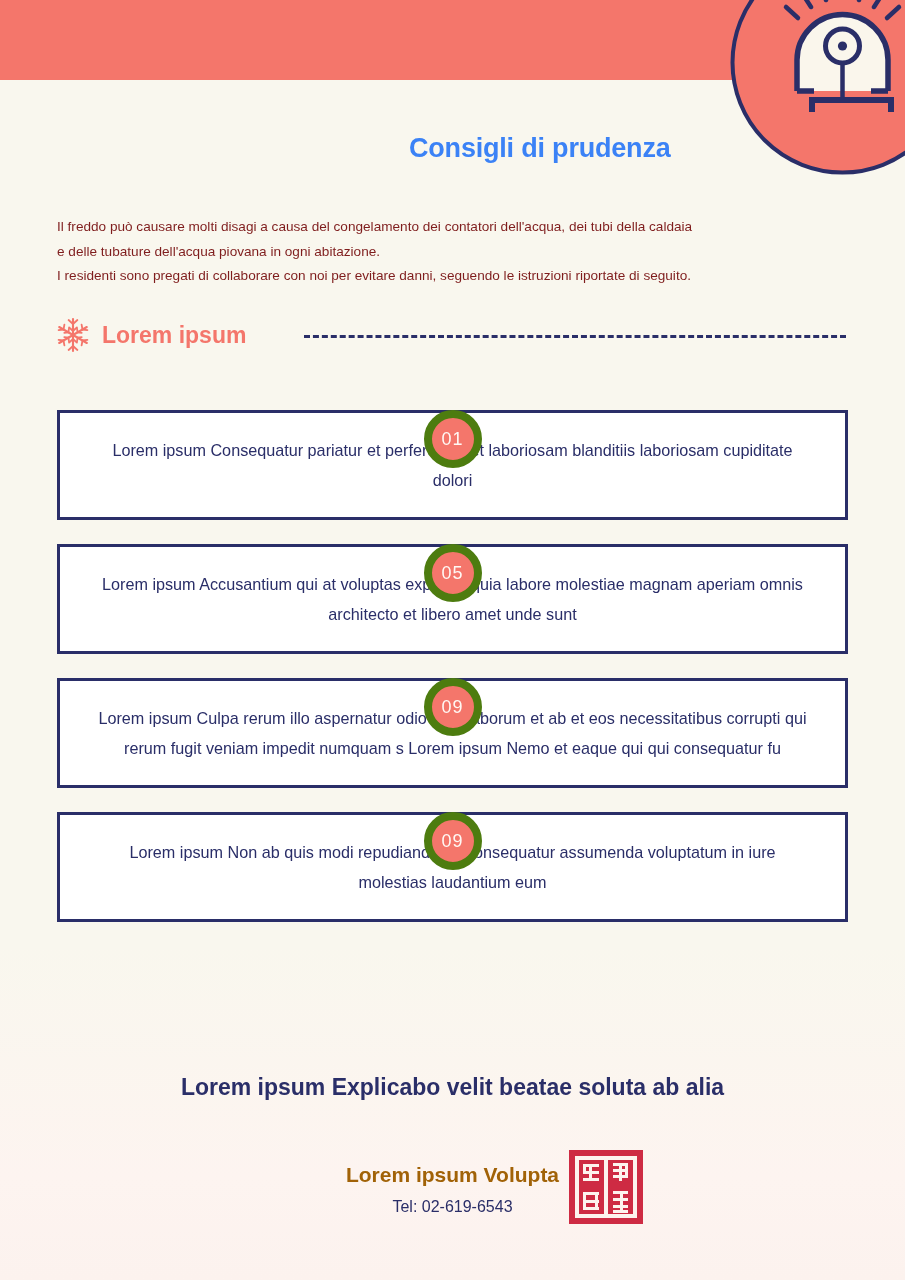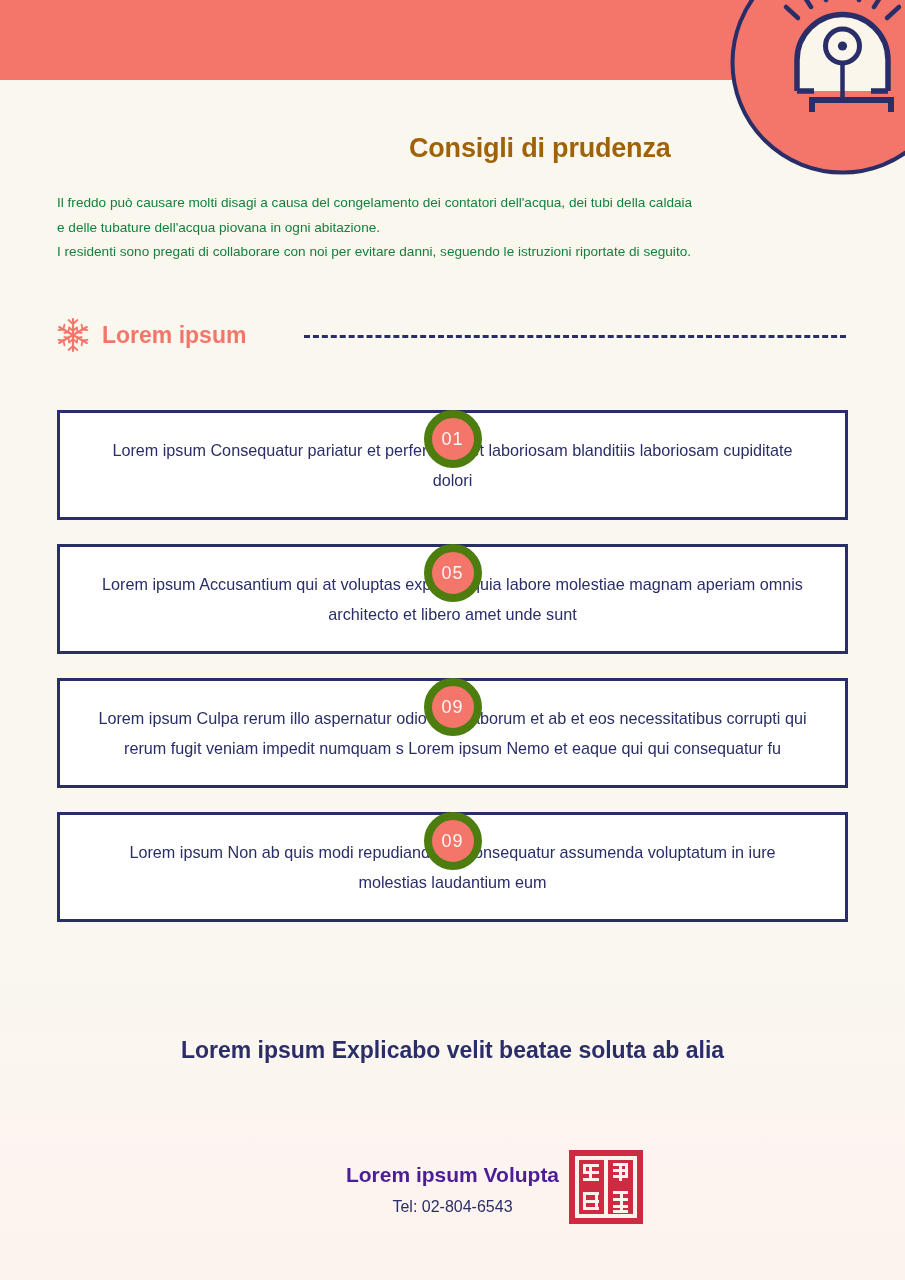--- a/index.html
+++ b/index.html
@@ -42,28 +42,28 @@
     position:absolute; left:57px; top:132px;
     width:760px; height:42px; z-index:4;
   }
   .title-a {
     position:absolute; left:0; top:0;
     font-size:31px; font-weight:400; color:#F4766B;
     white-space:nowrap; letter-spacing:-.2px;
   }
   .title-b {
     position:absolute; left:352px; top:1px;
-    font-size:27px; font-weight:700; color:#a16207;
+    font-size:27px; font-weight:700; color:#3b82f6;
     white-space:nowrap; letter-spacing:-.2px;
   }
 
   
   .intro {
-    position:absolute; left:57px; top:191px; width:640px;
-    font-size:13.6px; line-height:24.5px; color:#15803d;
+    position:absolute; left:57px; top:215px; width:640px;
+    font-size:13.6px; line-height:24.5px; color:#7f1d1d;
     z-index:4;
   }
 
   
   .section-head {
     position:absolute; left:52px; top:312px;
     width:800px; height:46px;
     display:flex; align-items:center; z-index:4;
   }
   .snow-icon { width:42px; height:42px; flex:0 0 42px; }
@@ -100,30 +100,30 @@
     border:3px solid #2A2E68;
     background:#FFFFFF;
     padding:22px 34px 22px 34px;
     text-align:center;
     font-size:16.2px; line-height:30px; color:#2A2E68;
   }
   .box.b1 { padding-top:22px; padding-bottom:22px; }
 
   
   .foot-head {
-    position:absolute; left:0; top:1037px; width:905px;
+    position:absolute; left:0; top:1074px; width:905px;
     text-align:center; font-size:23px; font-weight:700;
     color:#2A2E68; z-index:4;
   }
   .foot-block {
     position:absolute; left:0; top:1160px; width:905px;
     text-align:center; z-index:4;
   }
   .foot-org {
-    font-size:21px; font-weight:700; color:#4c1d95;
+    font-size:21px; font-weight:700; color:#a16207;
     line-height:30px;
   }
   .foot-tel {
     font-size:16px; color:#2A2E68; margin-top:8px;
   }
   .stamp {
     position:absolute; left:567px; top:1148px;
     width:78px; height:78px; z-index:5;
   }
 </style>
@@ -236,21 +236,21 @@
     <div class="badge">09</div>
     <div class="box">Lorem ipsum Non ab quis modi repudiandae a consequatur assumenda voluptatum in iure molestias laudantium eum</div>
   </div>
 
 </div>
 
 <div class="foot-head">Lorem ipsum Explicabo velit beatae soluta ab alia</div>
 
 <div class="foot-block">
   <div class="foot-org">Lorem ipsum Volupta</div>
-  <div class="foot-tel">Tel: 02-804-6543</div>
+  <div class="foot-tel">Tel: 02-619-6543</div>
 </div>
 
 <div class="stamp">
   <svg viewBox="0 0 78 78" width="78" height="78">
     <rect x="2" y="2" width="74" height="74" fill="#CE2B43"></rect>
     <g fill="#FDF3EE">
       <rect x="8" y="8" width="62" height="4"></rect>
       <rect x="8" y="8" width="4" height="62"></rect>
       <rect x="66" y="8" width="4" height="62"></rect>
       <rect x="8" y="66" width="62" height="4"></rect>

